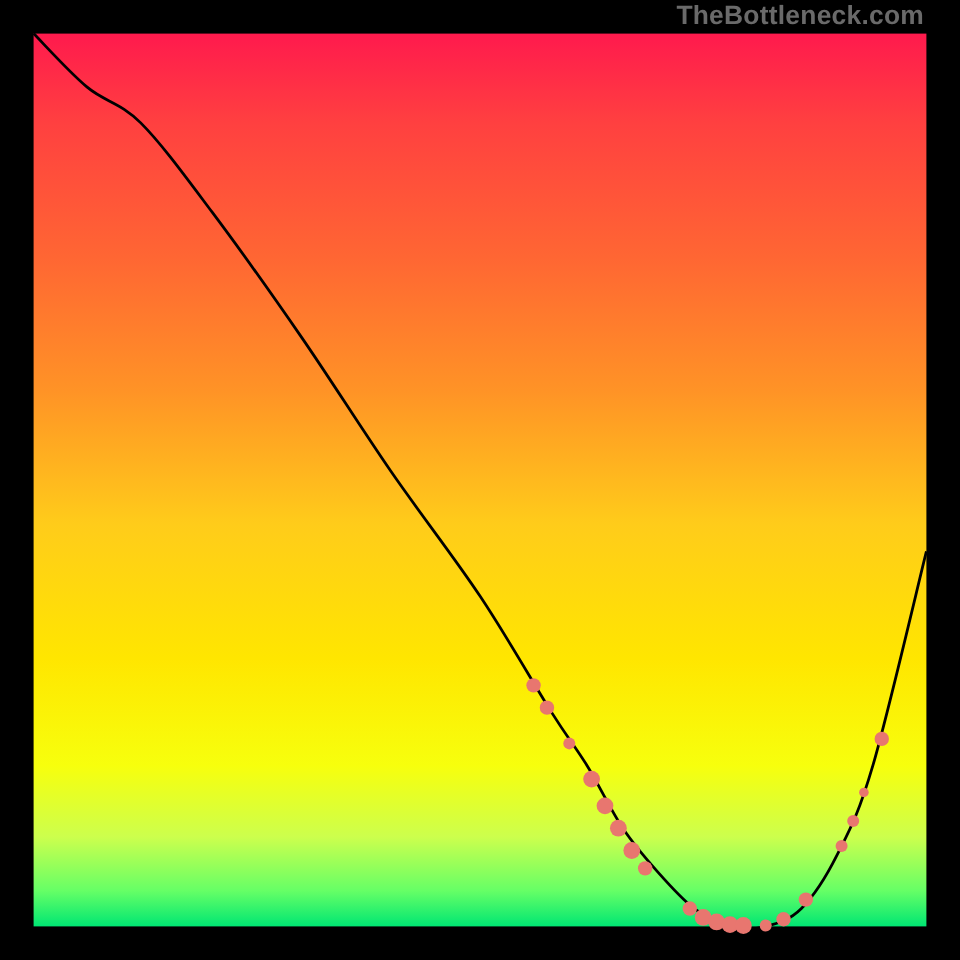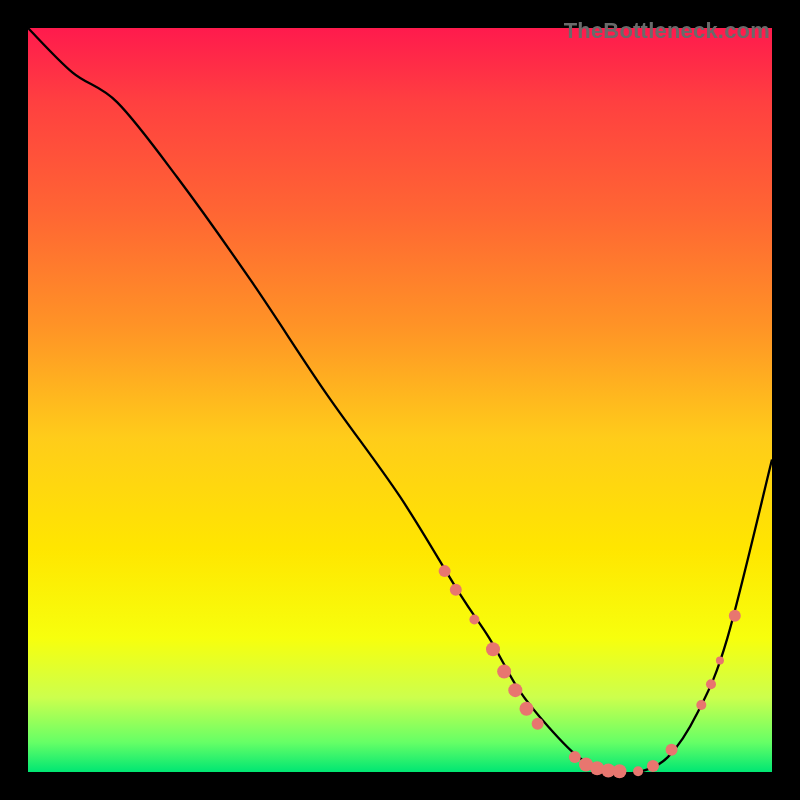--- a/index.html
+++ b/index.html
@@ -25,21 +25,21 @@
       #ffcc1a 55%,
       #ffe600 70%,
       #f7ff0d 82%,
       #ccff4d 90%,
       #66ff66 96%,
       #00e673 100%
     );
   }
   .watermark {
     position: absolute;
-    top: 18px;
+    top: 0;
     right: 30px;
     font-family: Arial, Helvetica, sans-serif;
     font-size: 22px;
     font-weight: bold;
     color: #6a6a6a;
     letter-spacing: 0.2px;
   }
   svg.curve {
     position: absolute;
     left: 28px;

